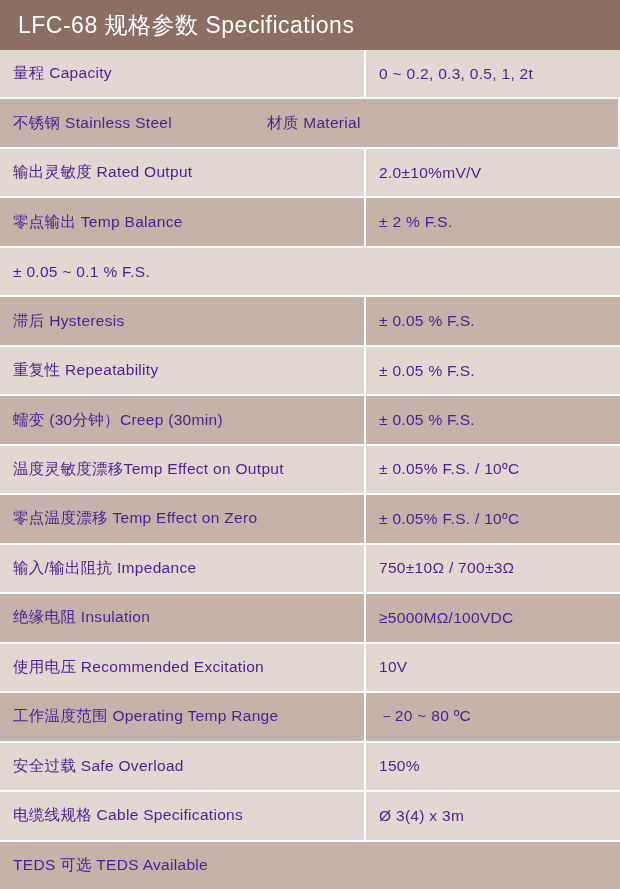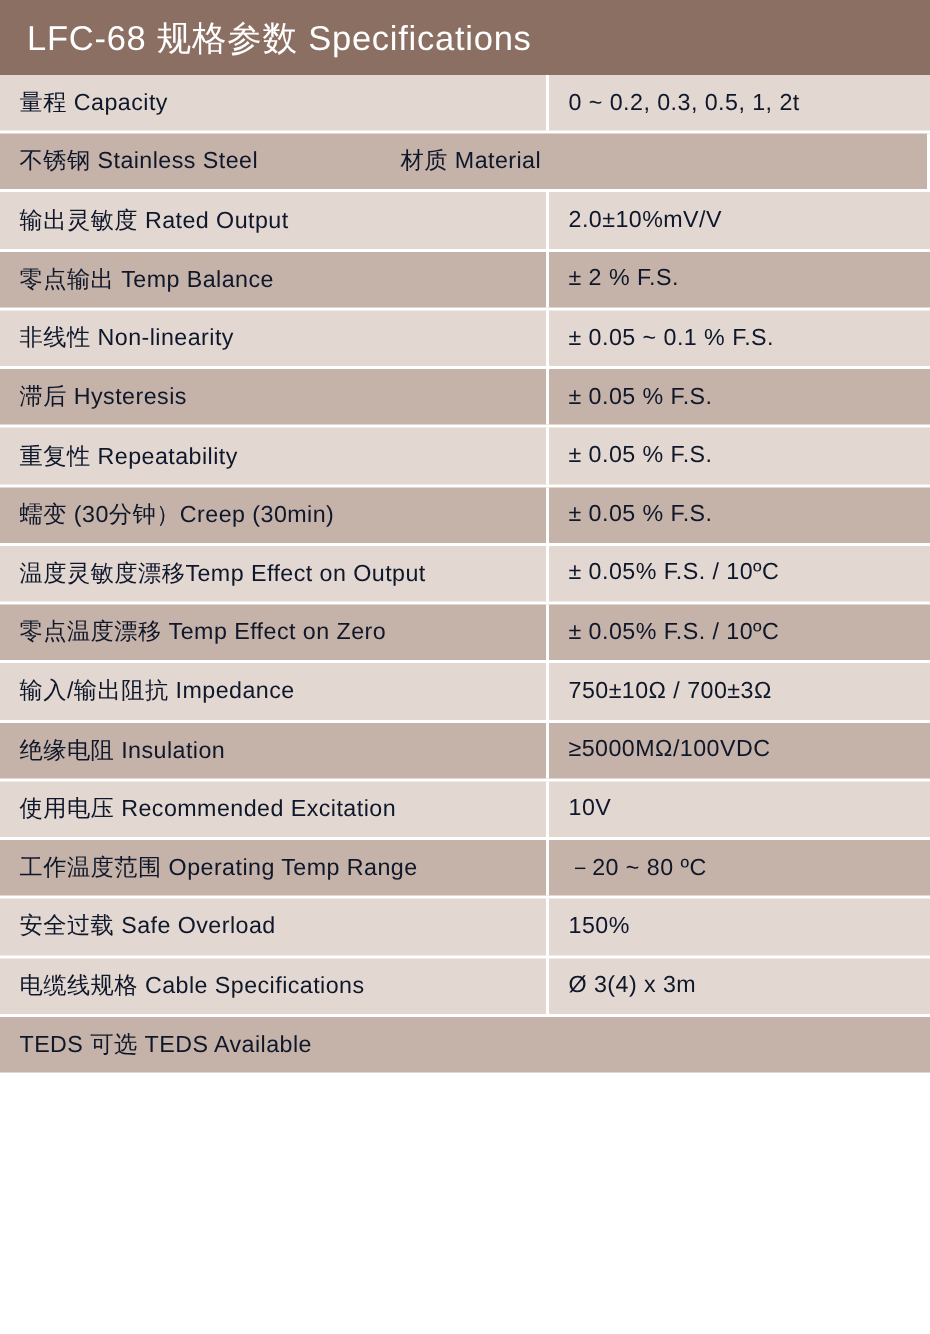--- a/index.html
+++ b/index.html
@@ -8,21 +8,21 @@
     background: #ffffff;
   }
   body {
     width: 620px;
     height: 889px;
     font-family: "Liberation Sans", sans-serif;
     overflow: hidden;
   }
   .spec-sheet {
     width: 620px;
-    height: 715px;
+    height: 889px;
     box-sizing: border-box;
     background: #ffffff;
     display: flex;
     flex-direction: column;
   }
   .spec-header {
     background: #8b6f63;
     color: #ffffff;
     height: 50px;
     display: flex;
@@ -48,21 +48,21 @@
     border-bottom: 2px solid #ffffff;
   }
   .spec-row:last-child {
     border-bottom: none;
   }
   .cell {
     display: flex;
     align-items: center;
     box-sizing: border-box;
     font-size: 15.5px;
-    color: #0f172a;
+    color: #4c1d95;
     padding-left: 13px;
     padding-right: 6px;
     letter-spacing: 0.3px;
   }
   .cell-label {
     width: 366px;
     flex: 0 0 366px;
     border-right: 2px solid #ffffff;
   }
   .cell-value {
@@ -97,21 +97,20 @@
       </div>
       <div class="spec-row row-b">
         <div class="cell cell-label">输出灵敏度 Rated Output</div>
         <div class="cell cell-value">2.0±10%mV/V</div>
       </div>
       <div class="spec-row row-a">
         <div class="cell cell-label">零点输出  Temp Balance</div>
         <div class="cell cell-value">± 2 % F.S.</div>
       </div>
       <div class="spec-row row-b">
-        <div class="cell cell-label">非线性 Non-linearity</div>
         <div class="cell cell-value">± 0.05 ~ 0.1 % F.S.</div>
       </div>
       <div class="spec-row row-a">
         <div class="cell cell-label">滞后 Hysteresis</div>
         <div class="cell cell-value">± 0.05 % F.S.</div>
       </div>
       <div class="spec-row row-b">
         <div class="cell cell-label">重复性 Repeatability</div>
         <div class="cell cell-value">± 0.05 % F.S.</div>
       </div>

